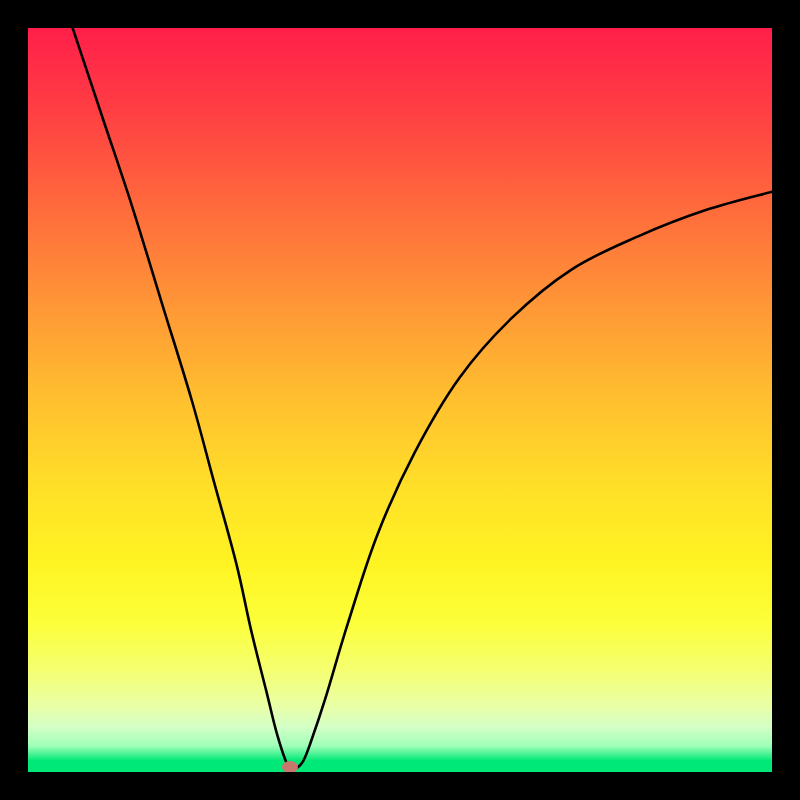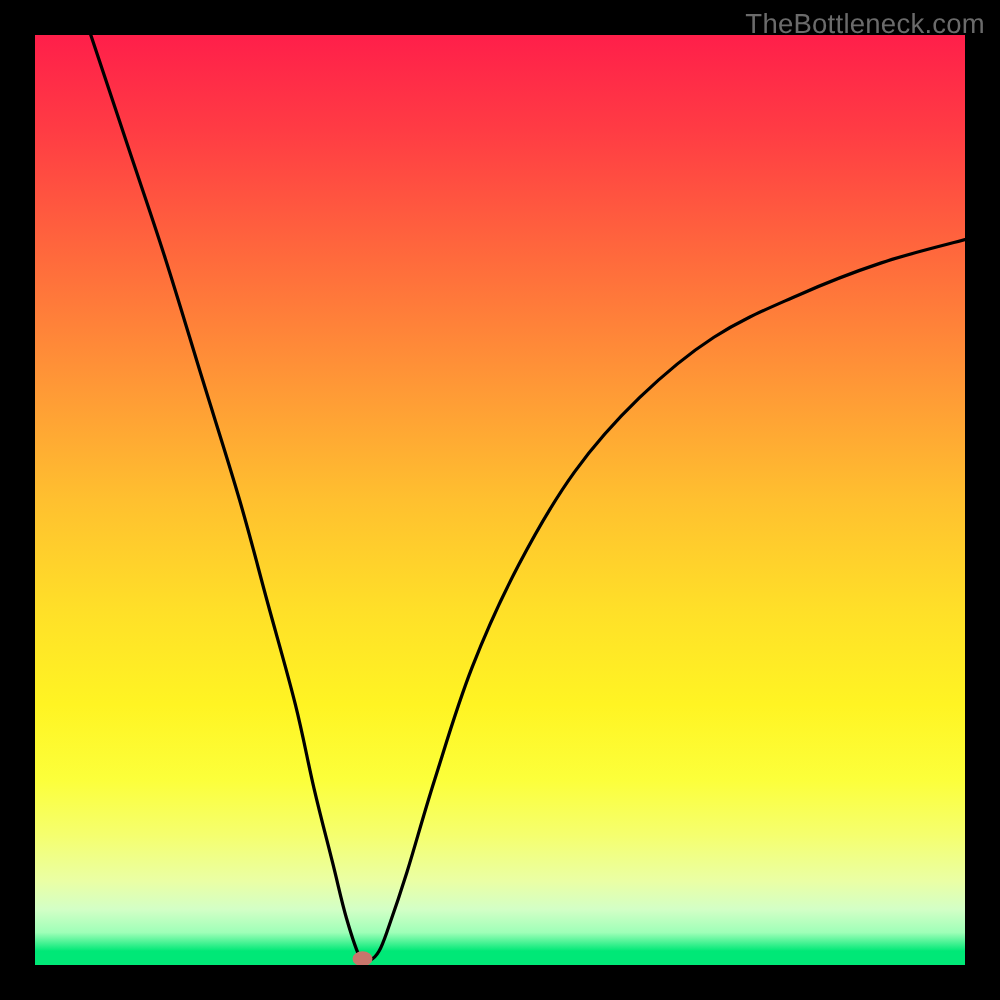--- a/index.html
+++ b/index.html
@@ -66,21 +66,20 @@
     height: 12px;
     background: #c9766c;
     border-radius: 50%;
     transform: translate(-50%, -50%);
   }
 </style>
 </head>
 <body>
 
 <div class="frame">
-  <div class="watermark">TheBottleneck.com</div>
   <div class="plot-area">
     <div class="gradient"></div>
     <svg class="curve-svg" viewBox="0 0 744 744" preserveAspectRatio="none">
       <path id="curve-path" fill="none" stroke="#000" stroke-width="2.6" stroke-linejoin="round" stroke-linecap="round" d="M 44.64 0.00 C 50.00 16.07, 63.69 57.14, 74.40 89.28 C 85.11 121.42, 93.45 145.08, 104.16 178.56 C 114.87 212.04, 123.21 240.46, 133.92 275.28 C 144.63 310.10, 154.31 339.86, 163.68 372.00 C 173.05 404.14, 177.96 424.38, 186.00 453.84 C 194.04 483.30, 201.62 508.90, 208.32 535.68 C 215.02 562.46, 217.84 579.87, 223.20 602.64 C 228.56 625.41, 233.39 643.41, 238.08 662.16 C 242.77 680.91, 245.22 693.01, 249.24 706.80 C 253.26 720.59, 257.05 732.77, 260.40 738.79 C 263.75 744.82, 265.16 741.35, 267.84 740.28 C 270.52 739.21, 272.60 737.53, 275.28 732.84 C 277.96 728.15, 278.70 725.62, 282.72 714.24 C 286.74 702.86, 290.90 691.03, 297.60 669.60 C 304.30 648.17, 310.55 624.66, 319.92 595.20 C 329.29 565.74, 337.63 536.72, 349.68 505.92 C 361.73 475.12, 372.15 452.20, 386.88 424.08 C 401.61 395.96, 414.11 373.79, 431.52 349.68 C 448.93 325.57, 463.51 309.58, 483.60 290.16 C 503.69 270.74, 520.35 256.53, 543.12 241.80 C 565.89 227.07, 585.97 219.03, 610.08 208.32 C 634.19 197.61, 652.93 190.32, 677.04 182.28 C 701.15 174.24, 731.95 167.03, 744.00 163.68"></path>
     </svg>
     <div class="dot" id="min-dot" style="left: 261.888px; top: 738.792px; background: rgb(201, 118, 108);"></div>
   </div>
 </div>
 
 </body></html>

